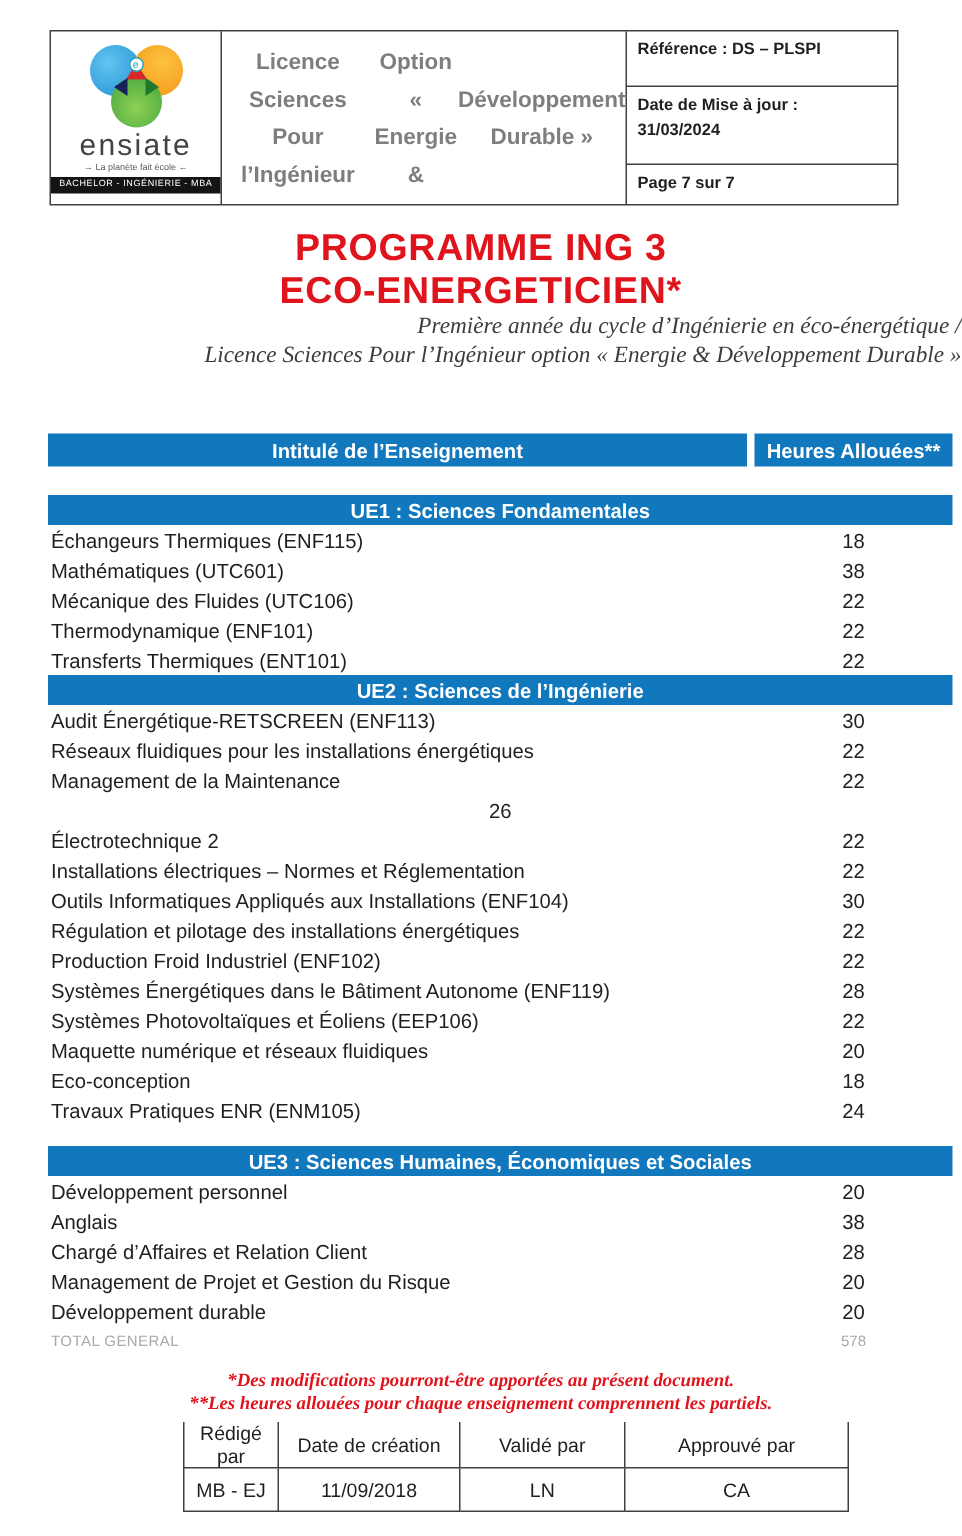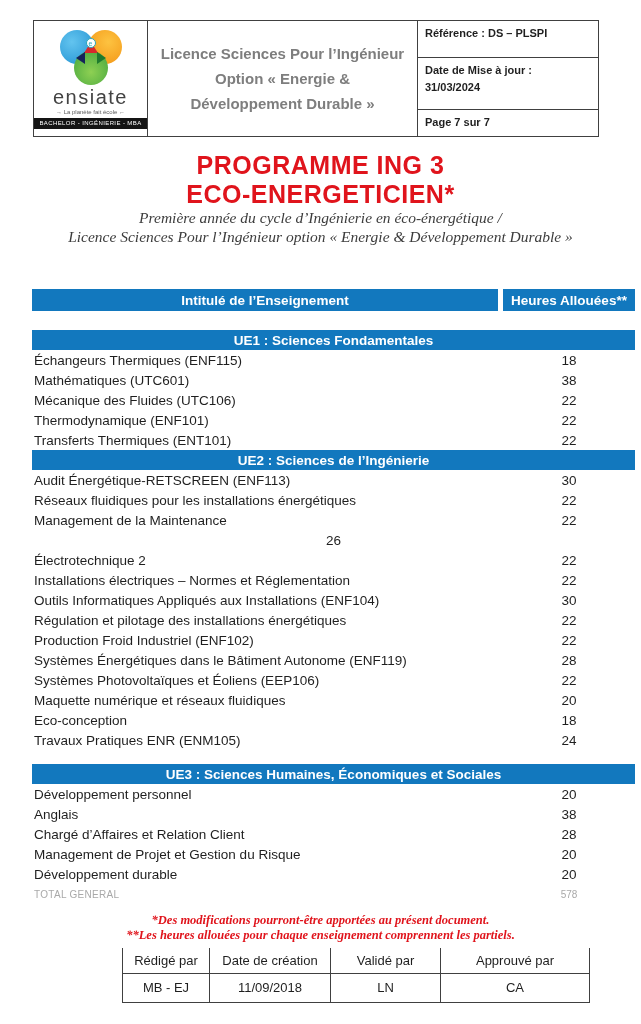--- a/index.html
+++ b/index.html
@@ -31,33 +31,33 @@
   .tri-red{left:25px;top:12px;border-left:7px solid transparent;border-right:7px solid transparent;border-bottom:11px solid #d6282c;}
   .tri-navy{left:17px;top:22px;border-top:6px solid transparent;border-bottom:6px solid transparent;border-right:9px solid #15235a;}
   .tri-dgreen{left:38px;top:22px;border-top:6px solid transparent;border-bottom:6px solid transparent;border-left:9px solid #1e7a2e;}
   .logo-e{position:absolute;left:27px;top:8px;width:10px;height:10px;border-radius:50%;
     background:#fff;border:1px solid #2aa5b8;color:#2aa5b8;font-size:7px;line-height:9px;text-align:center;}
   .brand{font-size:20px;color:#434343;letter-spacing:1.5px;line-height:22px;}
   .tagline{font-size:6px;color:#5a5a5a;line-height:8px;}
   .banner{background:#141414;color:#fff;font-size:6px;letter-spacing:.4px;padding:2px 5px;margin-top:2px;line-height:7px;}
 
   .title-cell{flex:1;border-right:1px solid var(--line);
-    display:flex;flex-direction:column;align-items:center;justify-content:center;
+    display:flex;align-items:center;justify-content:center;
     color:#7e7e7e;font-weight:bold;font-size:15px;line-height:25px;text-align:center;}
   .meta-cell{width:180px;display:flex;flex-direction:column;font-weight:bold;font-size:11px;}
   .meta-row{padding:4px 7px;border-bottom:1px solid var(--line);line-height:17px;}
   .meta-row.r1{height:37px;}
   .meta-row.r2{height:52px;}
   .meta-row.r3{flex:1;border-bottom:none;}
 
   
   .prog-title{position:absolute;left:0;top:151px;width:100%;text-align:center;
     font-family:Liberation Sans, sans-serif;font-weight:bold;font-size:25px;line-height:29px;
     color:var(--red);letter-spacing:.5px;}
-  .subtitle{position:absolute;left:0;top:209px;width:100%;text-align:center;
+  .subtitle{position:absolute;left:0;top:209px;width:100%;text-align:right;
     font-family:"Liberation Serif", serif;font-style:italic;font-size:15.5px;line-height:18.5px;color:#3c3c3c;}
 
   
   .content{position:absolute;left:32px;top:289px;width:603px;}
   .cols-header{display:flex;gap:5px;height:22px;}
   .hdr-cell{background:var(--accent);color:#fff;font-weight:bold;font-size:13.5px;
     display:flex;align-items:center;justify-content:center;}
   .hdr-course{width:466px;}
   .hdr-hours{flex:1;}
   .section-bar{height:20px;background:var(--accent);color:#fff;
@@ -73,21 +73,21 @@
   
   .notes{position:absolute;left:0;top:913px;width:100%;text-align:center;
     font-family:"Liberation Serif", serif;font-style:italic;font-weight:bold;
     font-size:12.5px;line-height:15px;color:var(--red);}
 
   
   .sign-table{position:absolute;left:122px;top:948px;border-collapse:collapse;font-size:13px;}
   .sign-table td{border:1px solid var(--line);text-align:center;padding:0 6px;}
   .sign-table tr.head td{border-top:none;height:25px;}
   .sign-table tr.vals td{height:29px;}
-  .sign-table td.c1{width:87px;}
+  .sign-table td.c1{width:63px;}
   .sign-table td.c2{width:121px;}
   .sign-table td.c3{width:110px;}
   .sign-table td.c4{width:149px;}
 </style>
 </head>
 <body>
 
 <div class="doc-header">
   <div class="logo-cell">
     <div class="logo-circles">

